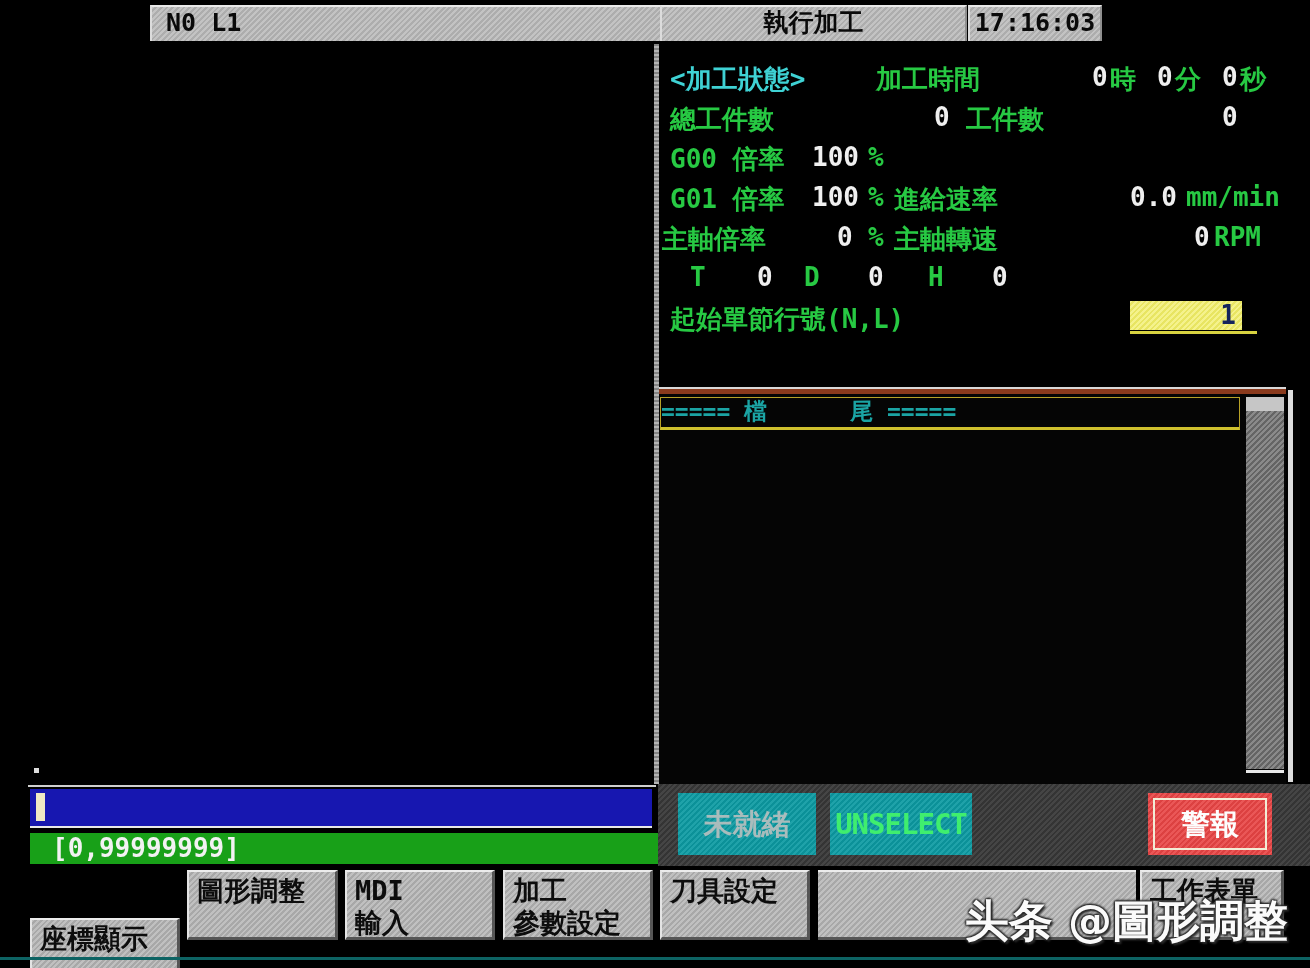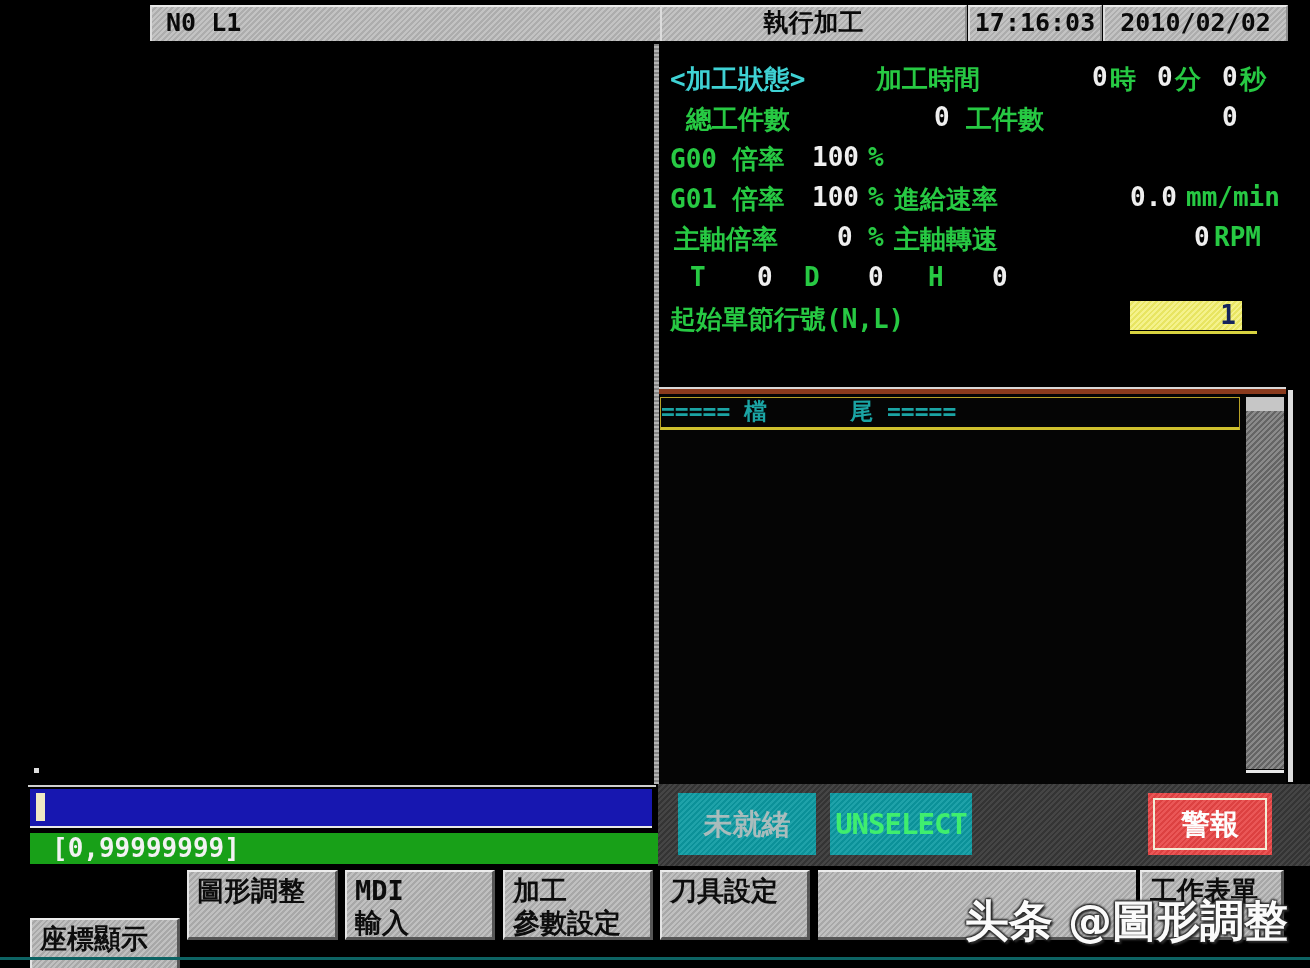--- a/index.html
+++ b/index.html
@@ -80,39 +80,38 @@
 </style>
 </head>
 <body>
 
 <div class="screen">
 
   <div class="topcell tc-center" style="left:30px;width:116px;margin-top:42px;">G54</div>
   <div class="topcell tc-left" style="left:150px;width:503px;">N0 L1</div>
   <div class="topcell tc-center" style="left:660px;width:303px;">執行加工</div>
   <div class="topcell tc-center" style="left:968px;width:130px;">17:16:03</div>
-  <div class="topcell tc-center" style="left:1103px;width:181px;">2010/02/02</div>
 
   <div style="position:absolute;left:28px;top:44px;width:626px;height:740px;background:#000;"></div>
   <div class="dot"></div>
   <div class="vdivider"></div>
 
   <div class="srow" style="top:62px;">
     <span class="cyn" style="left:8px;">&lt;加工狀態&gt;</span>
     <span class="grn" style="left:214px;">加工時間</span>
     <span class="wht" style="left:430px;">0</span>
     <span class="grn" style="left:448px;">時</span>
     <span class="wht" style="left:495px;">0</span>
     <span class="grn" style="left:513px;">分</span>
     <span class="wht" style="left:560px;">0</span>
     <span class="grn" style="left:578px;">秒</span>
   </div>
 
   <div class="srow" style="top:102px;">
-    <span class="grn" style="left:24px;">總工件數</span>
+    <span class="grn" style="left:8px;">總工件數</span>
     <span class="wht" style="left:272px;">0</span>
     <span class="grn" style="left:304px;">工件數</span>
     <span class="wht" style="left:560px;">0</span>
   </div>
 
   <div class="srow" style="top:142px;">
     <span class="grn" style="left:8px;">G00 倍率</span>
     <span class="wht" style="left:150px;">100</span>
     <span class="grn" style="left:206px;">%</span>
   </div>
@@ -120,21 +119,21 @@
   <div class="srow" style="top:182px;">
     <span class="grn" style="left:8px;">G01 倍率</span>
     <span class="wht" style="left:150px;">100</span>
     <span class="grn" style="left:206px;">%</span>
     <span class="grn" style="left:232px;">進給速率</span>
     <span class="wht" style="left:468px;">0.0</span>
     <span class="grn" style="left:524px;">mm/min</span>
   </div>
 
   <div class="srow" style="top:222px;">
-    <span class="grn" style="left:12px;">主軸倍率</span>
+    <span class="grn" style="left:0;">主軸倍率</span>
     <span class="wht" style="left:175px;">0</span>
     <span class="grn" style="left:206px;">%</span>
     <span class="grn" style="left:232px;">主軸轉速</span>
     <span class="wht" style="left:532px;">0</span>
     <span class="grn" style="left:552px;">RPM</span>
   </div>
 
   <div class="srow" style="top:262px;">
     <span class="grn" style="left:28px;">T</span>
     <span class="wht" style="left:95px;">0</span>

